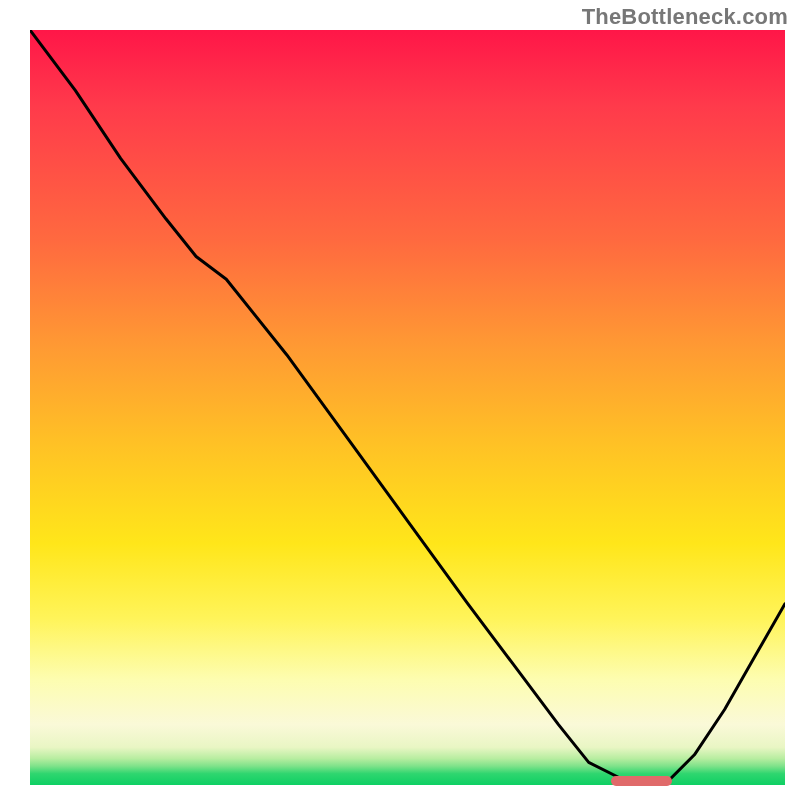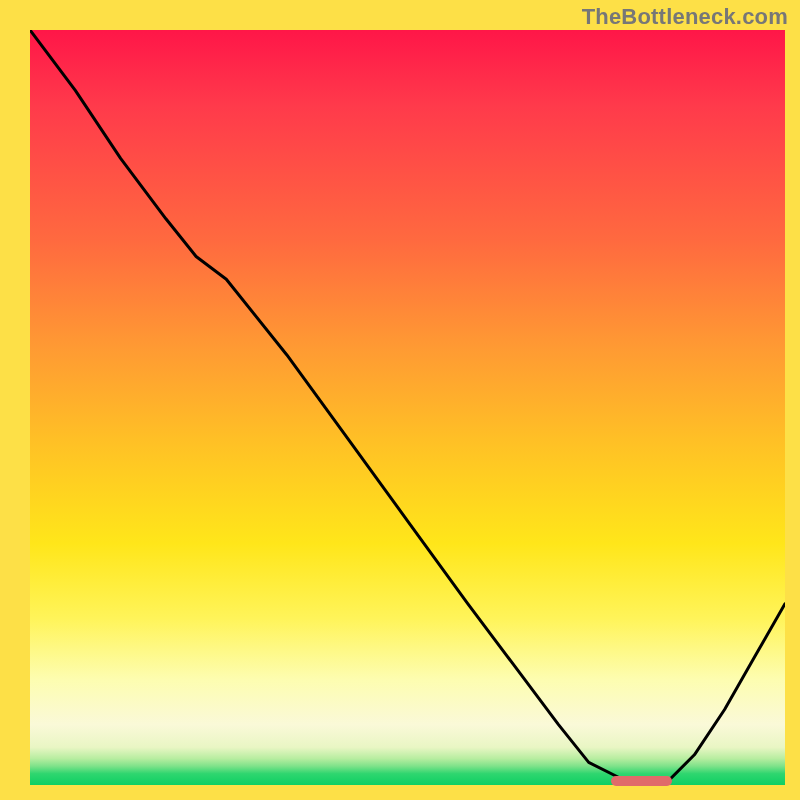--- a/index.html
+++ b/index.html
@@ -8,21 +8,21 @@
     width: 800px;
     height: 800px;
     background: #000;
     font-family: Arial, Helvetica, sans-serif;
     overflow: hidden;
   }
   .frame {
     position: relative;
     width: 800px;
     height: 800px;
-    background: #fde047;
+    background: #ffffff;
     text-decoration: underline;
   }
   .attribution {
     position: absolute;
     top: 4px;
     right: 12px;
     color: #777;
     font-size: 22px;
     font-weight: 600;
     letter-spacing: 0.2px;

